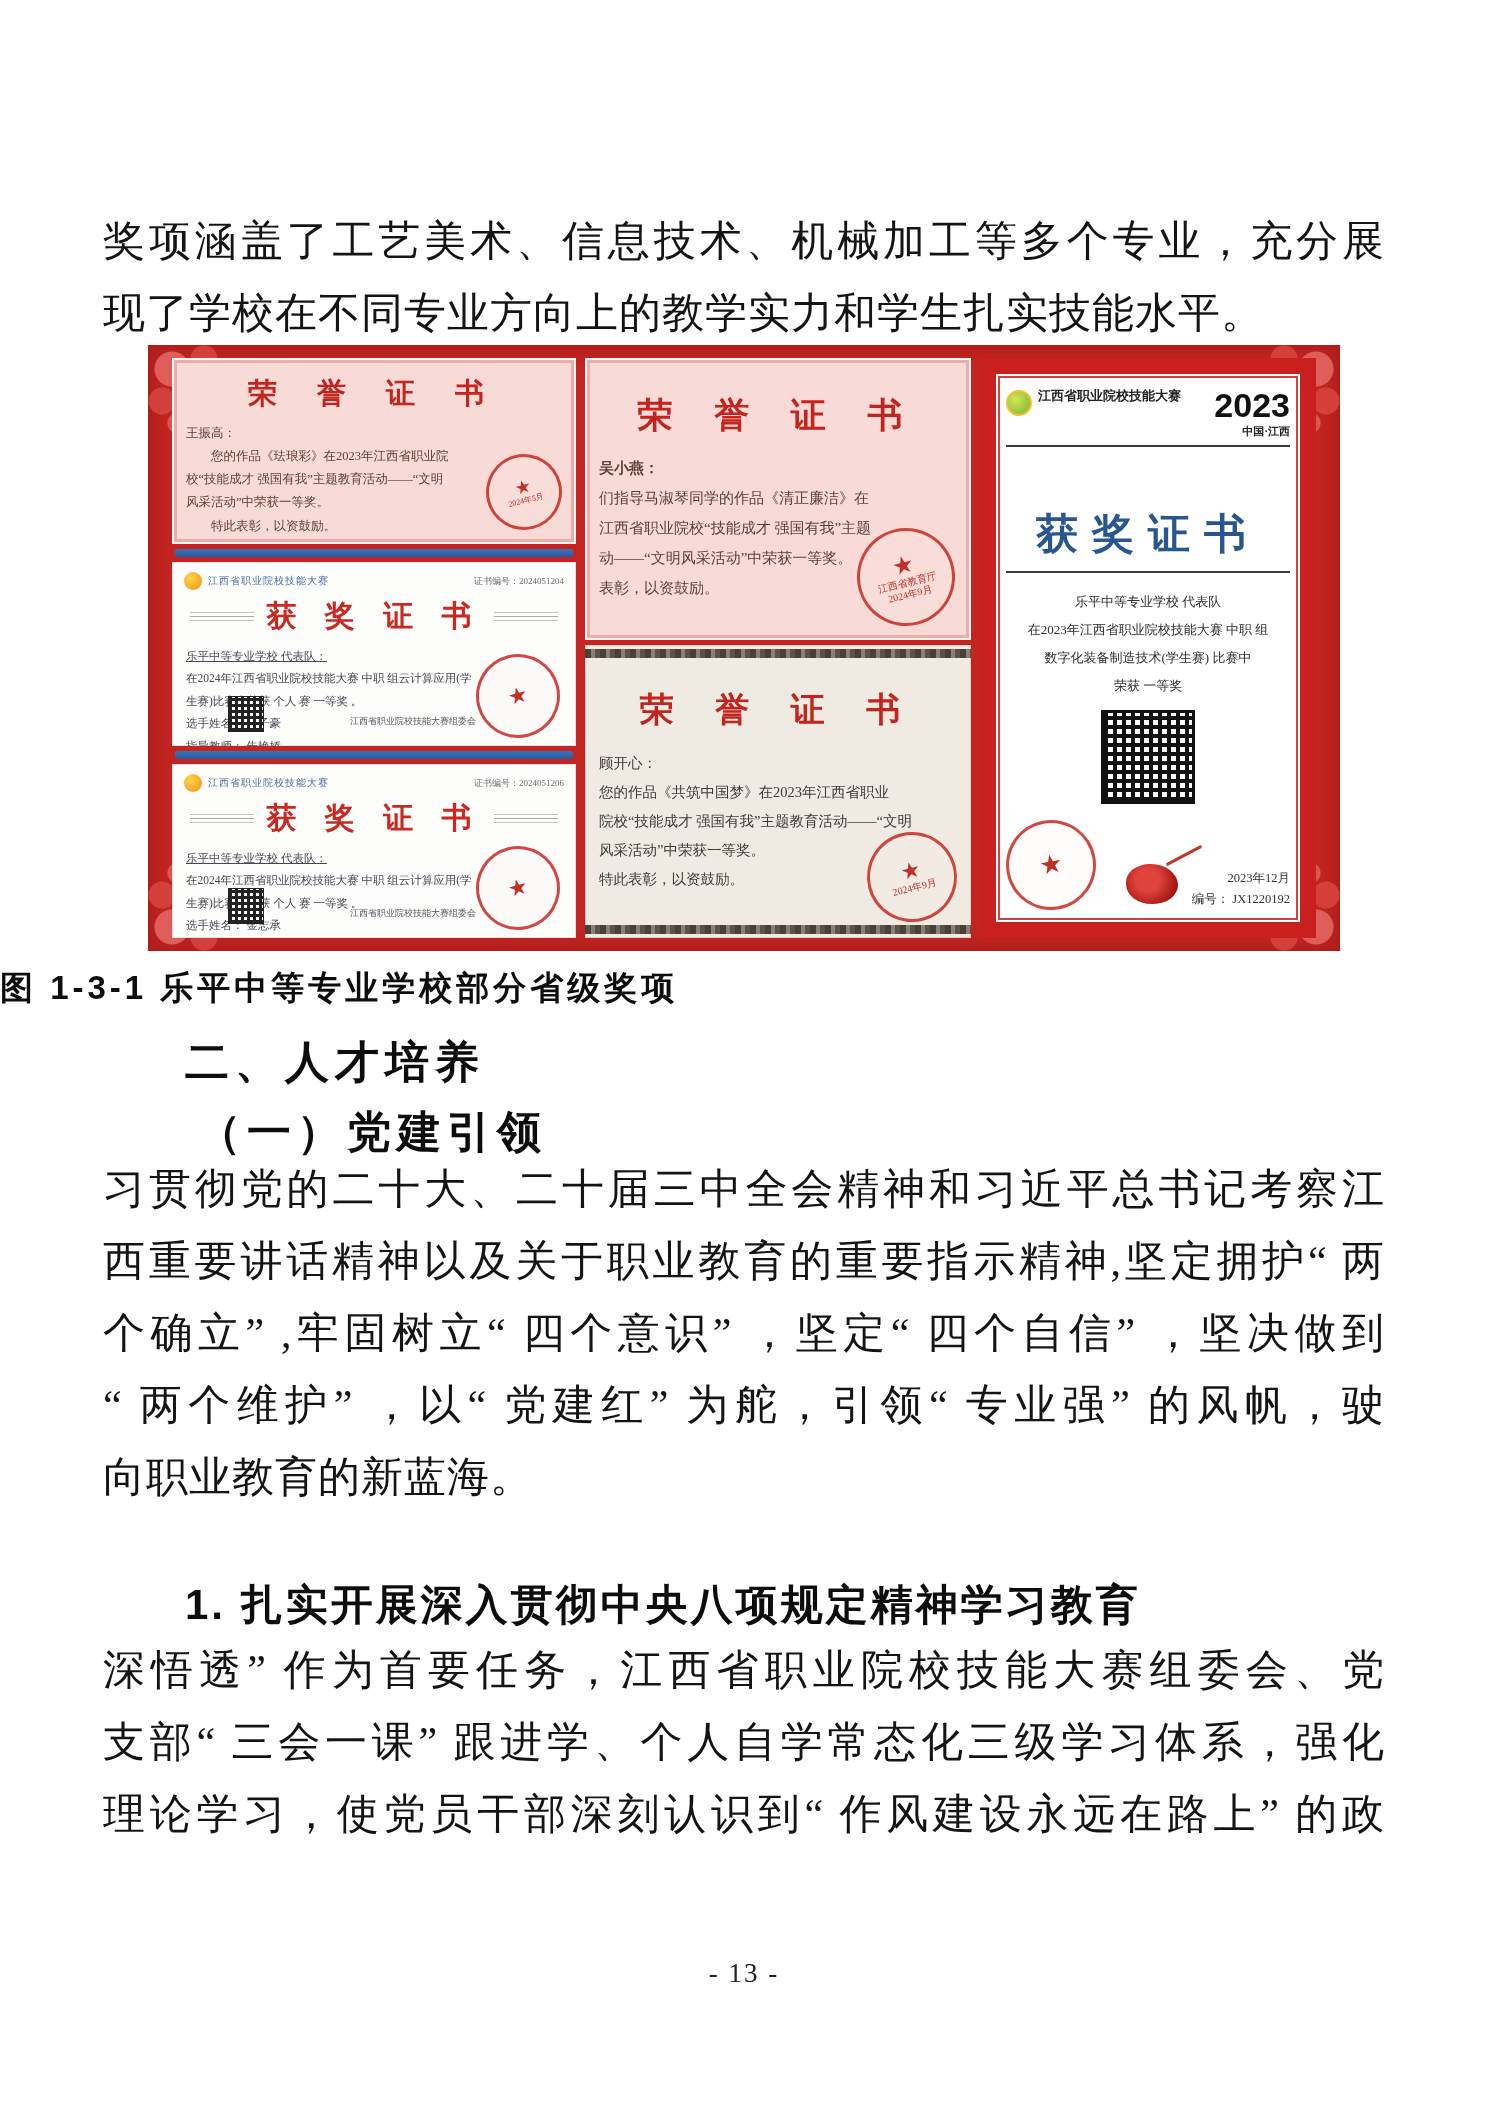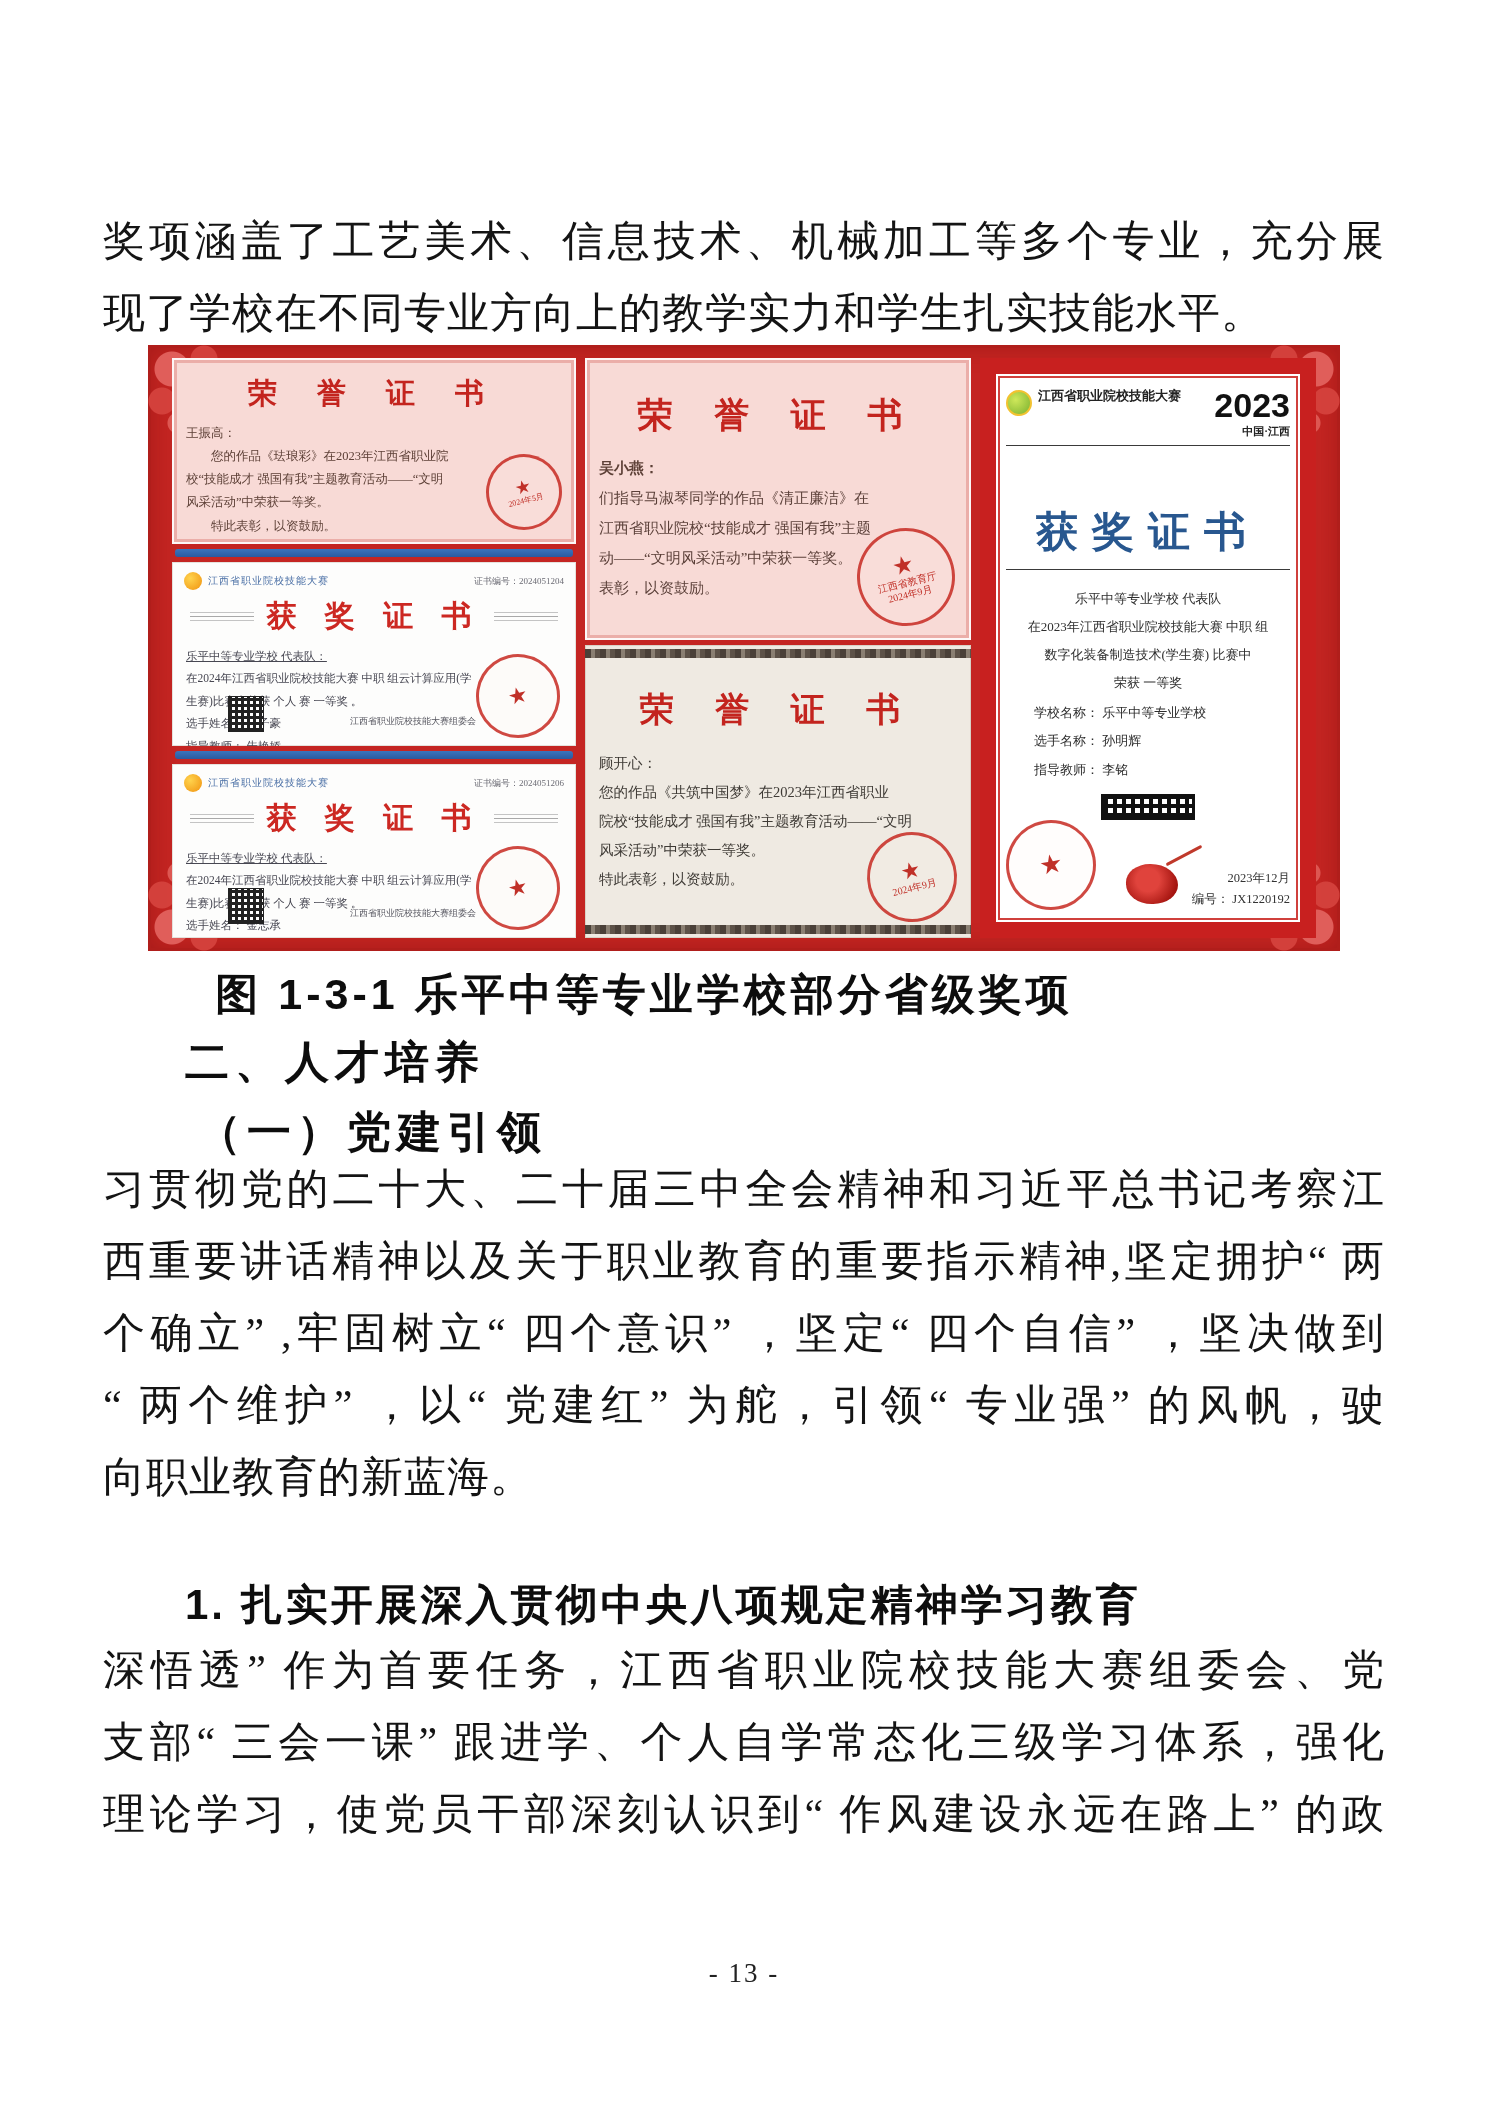--- a/index.html
+++ b/index.html
@@ -11,22 +11,22 @@
   .abs{position:absolute;}
   
   .bodytext{font-size:42px;line-height:72px;letter-spacing:1px;color:#141414;
     width:1282px;left:103px;}
   .bline{white-space:nowrap;text-align:justify;}
   .bline.jfull{text-align:justify;text-align-last:justify;}
   .bline.indent{padding-left:84px;}
   .bline.indent.jfull{text-align-last:justify;}
   .heading{font-family:"Liberation Sans","DejaVu Sans",sans-serif;
     font-weight:bold;color:#0d0d0d;font-size:44px;letter-spacing:6px;white-space:nowrap;}
-  .caption{width:1288px;text-align:center;font-family:"Liberation Sans","DejaVu Sans",sans-serif;
-    font-weight:bold;font-size:43px;letter-spacing:4px;color:#0d0d0d;}
+  .caption{width:1288px;text-align:left;font-family:"Liberation Sans","DejaVu Sans",sans-serif;
+    font-weight:bold;font-size:33px;letter-spacing:4px;color:#0d0d0d;}
   .pageno{width:1488px;text-align:center;font-size:27px;color:#222;letter-spacing:2px;}
 
   
   .figure{left:148px;top:345px;width:1192px;height:606px;background:#c42522;
     box-shadow:inset 0 0 0 3px #b01e1b, inset 0 0 26px rgba(120,10,8,.45);}
   .corner{position:absolute;width:120px;height:120px;opacity:.95;pointer-events:none;
     background:
       radial-gradient(circle at 24px 24px, #e2625e 17px, transparent 18px),
       radial-gradient(circle at 56px 14px, #d5423d 13px, transparent 14px),
       radial-gradient(circle at 14px 56px, #d5423d 13px, transparent 14px),
@@ -249,25 +249,20 @@
           </div>
           <div class="rule"></div>
           <div class="big-title">获奖证书</div>
           <div class="rule"></div>
           <div class="big-body">
             <div>乐平中等专业学校  代表队</div>
             <div>在2023年江西省职业院校技能大赛  中职  组</div>
             <div>数字化装备制造技术(学生赛)    比赛中</div>
             <div>荣获    一等奖</div>
           </div>
-          <div class="big-fields">
-            <div>学校名称：    乐平中等专业学校</div>
-            <div>选手名称：    孙明辉</div>
-            <div>指导教师：    李铭</div>
-          </div>
           <div class="qr"></div>
           <div class="big-bottom">
             <div class="seal s-f">
               <span class="star" style="font-size:26px;">★</span>
             </div>
             <div class="wax"></div>
             <div class="big-date-wrap">
               <div>2023年12月</div>
               <div>编号：  JX1220192</div>
             </div>

